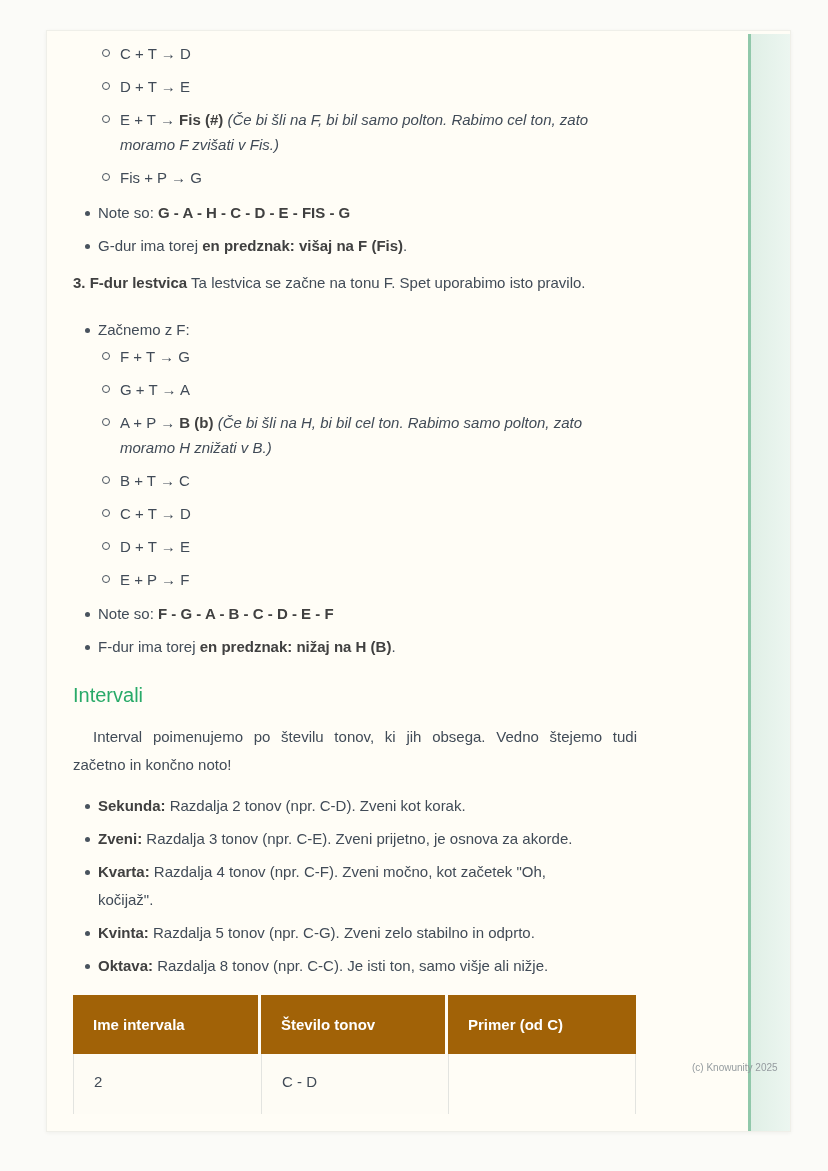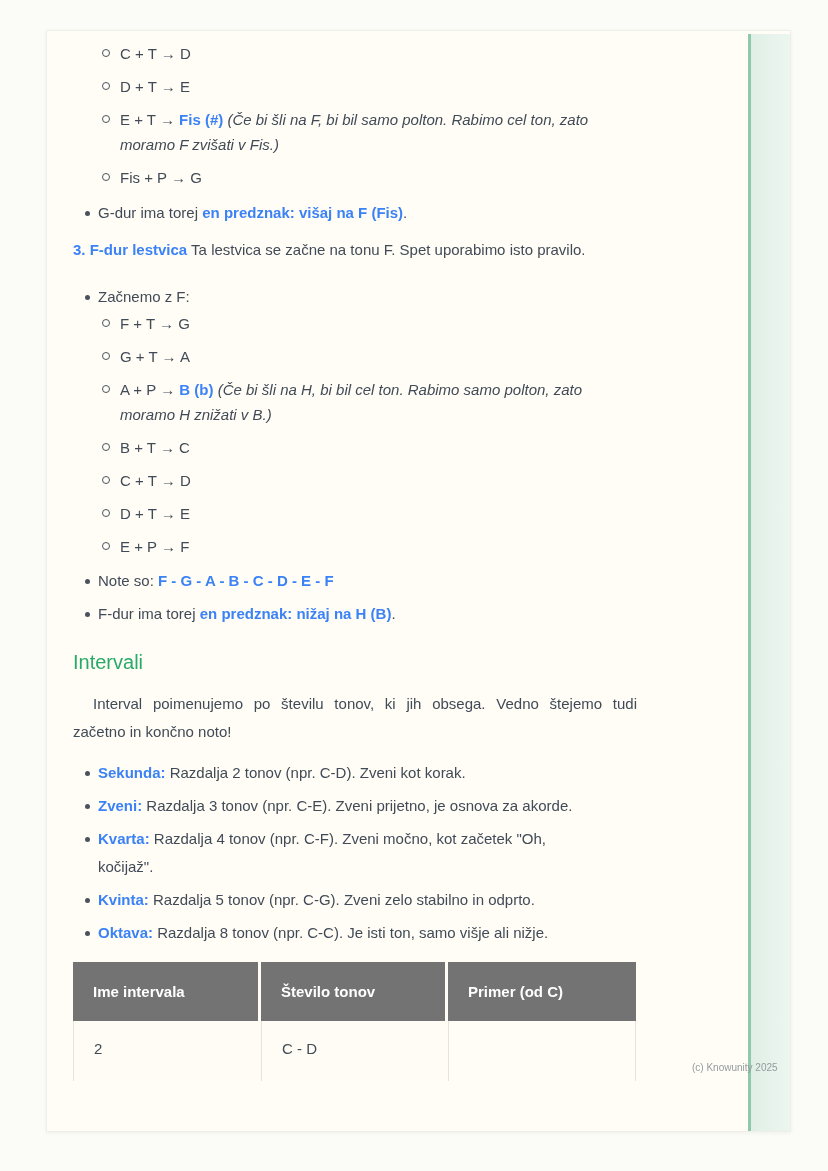--- a/index.html
+++ b/index.html
@@ -22,21 +22,21 @@
     position:absolute; top:3px; right:0; bottom:0;
     width:42px;
     background:linear-gradient(to right,#e0efe6,#ecf6f0);
     border-left:3px solid #90c8aa;
   }
   .content {
     position:absolute; left:26px; top:10px; width:564px;
     font-size:15px;
   }
   .line { line-height:28px; white-space:nowrap; }
-  b { font-weight:700; color:#3b82f6; }
+  b { font-weight:700; color:#404040; }
   em { font-style:italic; }
 
   ul { list-style:none; }
   
   ul.sub > li { position:relative; padding-left:47px; margin-bottom:8px; }
   ul.sub .line { line-height:25px; }
   ul.sub > li::before {
     content:""; position:absolute; left:29px; top:8px;
     width:6px; height:6px; border:1.5px solid #49535e; border-radius:50%;
   }
@@ -57,21 +57,21 @@
     font-size:20px; line-height:28px; font-weight:400;
     color:#29aa69;
   }
   .para-intro { margin-top:14px; }
   .para-intro .line:first-child { text-align:justify; text-align-last:justify;margin-left:20px; }
   .block-intervals { margin-top:13px; }
 
   .itable { margin-top:15px; width:563px; }
   .thead { display:flex; }
   .th {
-    height:59px; background:#737373; color:#ffffff;
+    height:59px; background:#a16207; color:#ffffff;
     font-weight:700; font-size:15px;
     display:flex; align-items:center; padding-left:20px;
     border-right:3px solid #fffdf6;
   }
   .th:nth-child(1) { width:188px; }
   .th:nth-child(2) { width:187px; }
   .th:nth-child(3) { width:188px; border-right:none; }
   .trow { display:flex; border-left:1px solid #e3e4e0; border-right:1px solid #e3e4e0; }
   .td {
     height:60px; padding:14px 0 0 20px; line-height:28px; font-size:15px;
@@ -106,20 +106,23 @@
           <div class="line">E + T → <b>Fis (#)</b> <em>(Če bi šli na F, bi bil samo polton. Rabimo cel ton, zato</em></div>
           <div class="line"><em>moramo F zvišati v Fis.)</em></div>
         </li>
         <li>
           <div class="line">Fis + P → G</div>
         </li>
       </ul>
 
     <ul class="main">
         <li>
+          <div class="line">Note so: <b>G - A - H - C - D - E - FIS - G</b></div>
+        </li>
+        <li>
           <div class="line">G-dur ima torej <b>en predznak: višaj na F (Fis)</b>.</div>
         </li>
       </ul>
 
     <div class="para-fdur">
         <div class="line"><b>3. F-dur lestvica</b> Ta lestvica se začne na tonu F. Spet uporabimo isto pravilo.</div>
       </div>
 
     <ul class="main block-f-start">
       <li>

